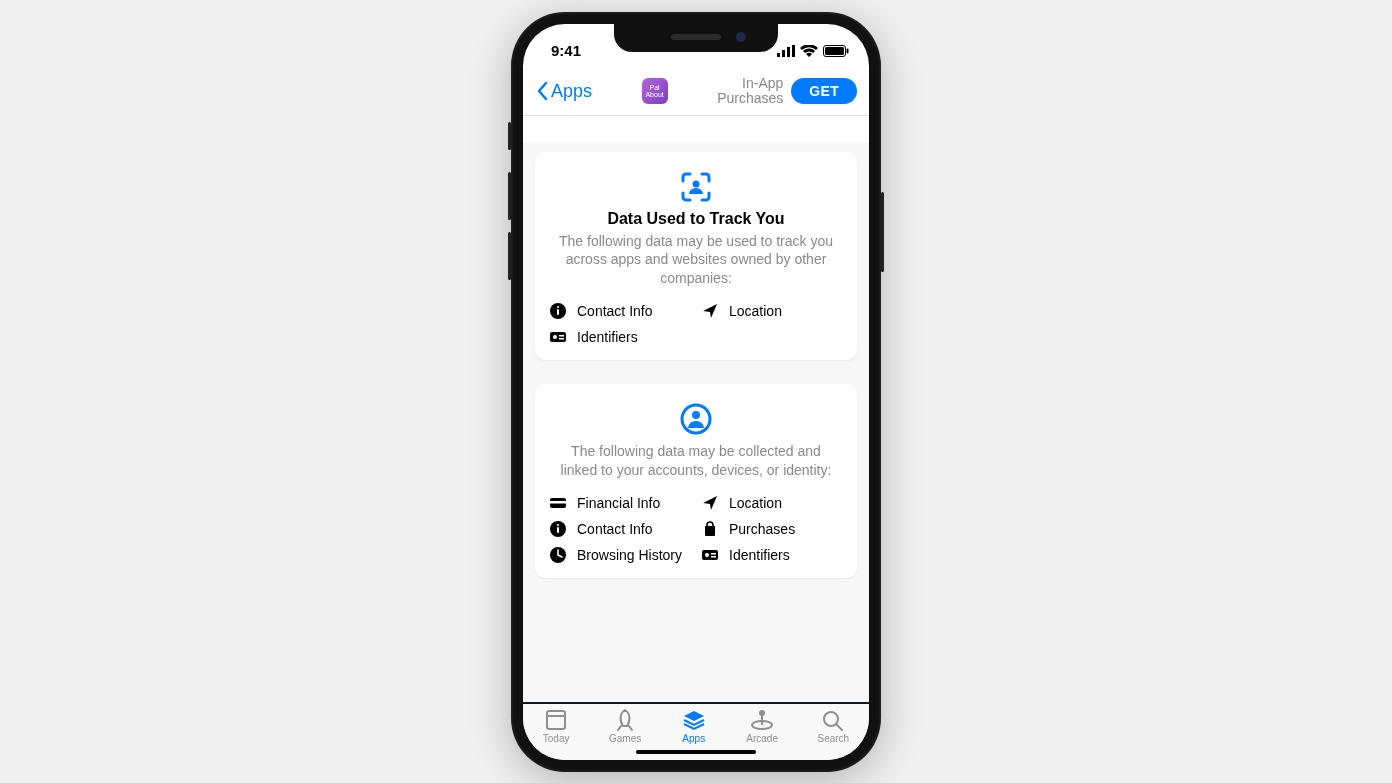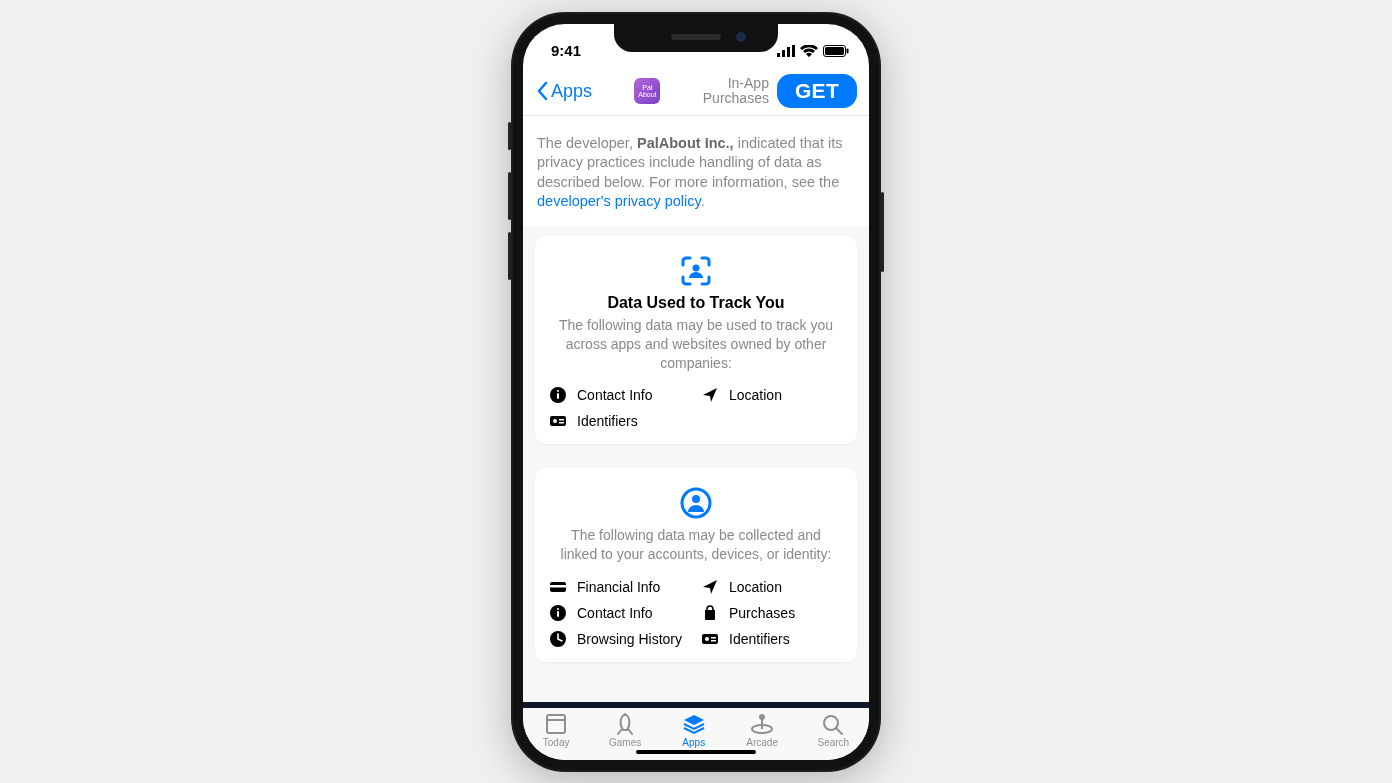--- a/index.html
+++ b/index.html
@@ -101,21 +101,21 @@
     width: 26px; height: 26px;
     border-radius: 6px;
     background: linear-gradient(135deg,#b565d9,#7a3fc3);
     font-size:7px; color:#fff; display:flex; align-items:center; justify-content:center; text-align:center; line-height:1;
   }
   .iap {
     font-size:14px; color:#888; text-align:right; line-height:1.1;
   }
   .get-btn {
     background:#007aff; color:#fff; font-weight:700;
-    border-radius:14px; padding:5px 18px; font-size:21px;
+    border-radius:14px; padding:5px 18px; font-size:14px;
     letter-spacing:0.3px;
   }
 
   
   .content {
     flex:1;
     overflow:hidden;
     background:#f7f7f7;
   }
   .section-head {
@@ -146,21 +146,21 @@
   .data-grid {
     display:grid; grid-template-columns: 1fr 1fr; gap:8px 10px;
     text-align:left;
   }
   .data-item{ display:flex; align-items:center; gap:10px; font-size:14px; }
   .data-item .ic { width:18px; height:18px; flex-shrink:0; }
 
   
   .tabbar {
     height: 58px;
-    border-top: 6px solid #0f172a;
+    border-top: 2px solid #0f172a;
     background:#f8f8f8;
     display:flex;
     justify-content:space-around;
     padding-top:4px;
   }
   .tab { display:flex; flex-direction:column; align-items:center; gap:1px; color:#8e8e93; font-size:10px; }
   .tab.active { color:#007aff; }
   .tab svg { width:26px; height:24px; }
 
   .home-indicator {
@@ -217,23 +217,20 @@
       <div class="spacer"></div>
       <div class="iap">
         <div>In-App</div>
           <div>Purchases</div>
       </div>
       <div class="get-btn">GET</div>
     </div>
 
     <div class="content">
       <div class="section-head">
-        <p class="desc">
-          <span>The developer, </span><span class="devname">PalAbout Inc.,</span><span> indicated that its privacy practices include handling of data as described below. For more information, see the </span><span class="link">developer's privacy policy</span><span>.</span>
-        </p>
       </div>
 
       <div class="cards">
 
         <div class="card">
           <div class="card-icon">
             <svg width="34" height="34" viewBox="0 0 34 34">
               <path d="M4 11 V7 a3 3 0 0 1 3-3 h4 M23 4 h4 a3 3 0 0 1 3 3 v4 M30 23 v4 a3 3 0 0 1 -3 3 h-4 M11 30 h-4 a3 3 0 0 1 -3-3 v-4" fill="none" stroke="#007aff" stroke-width="3" stroke-linecap="round"></path>
               <circle cx="17" cy="14" r="3.5" fill="#007aff"></circle>
               <path d="M10 24 a7 6 0 0 1 14 0 Z" fill="#007aff"></path>

